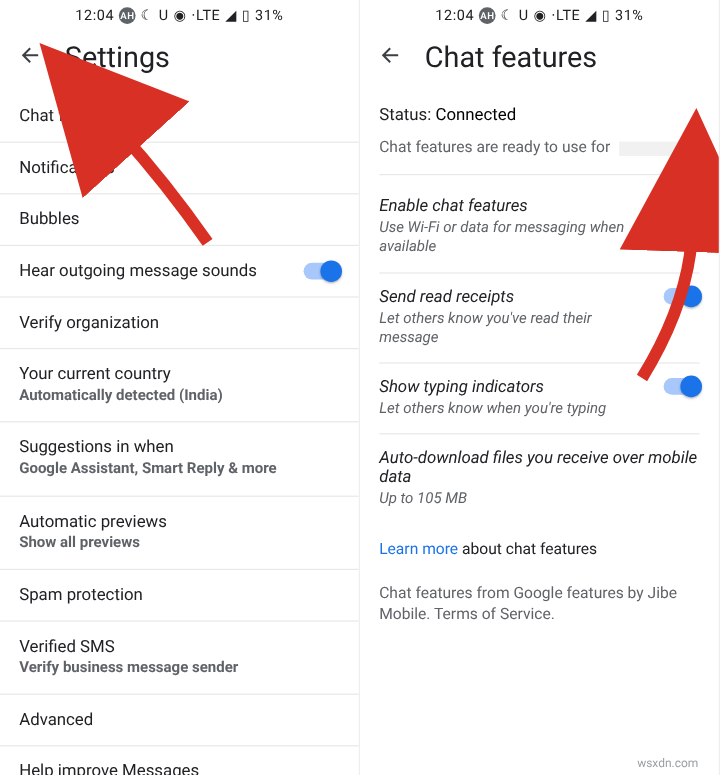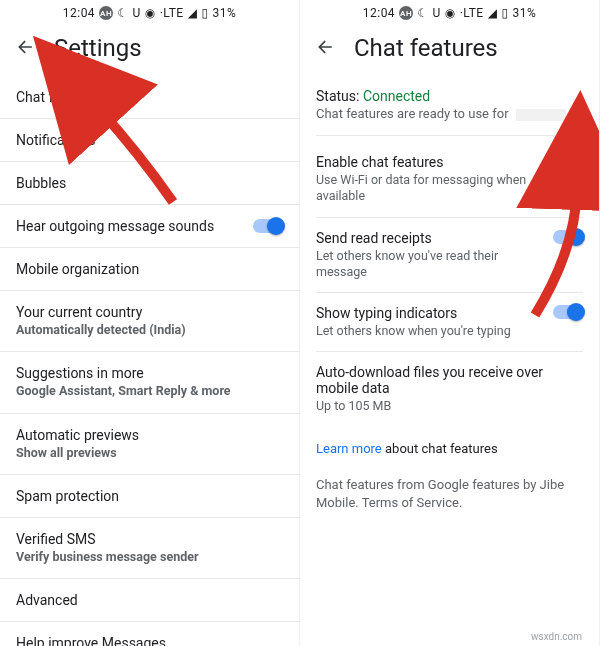--- a/index.html
+++ b/index.html
@@ -57,27 +57,27 @@
       background: #a8c7fa; position: relative; flex-shrink:0;
     }
     .toggle::after {
       content:""; position:absolute; width:18px; height:18px; border-radius:50%;
       background:#1a73e8; top:-2px; right:-2px;
       box-shadow:0 1px 2px rgba(0,0,0,0.3);
     }
     .content { padding: 8px 16px; }
     .status-block { padding: 4px 0 14px; border-bottom:1px solid #e8e8e8; margin-bottom:6px;}
     .status-line { font-size:14px; }
-    .status-line .connected { color: #15803d; }
-    .status-sub { font-size:13px; color:#5f6368; margin-top:2px; }
+    .status-line .connected { color: #000000; }
+    .status-sub { font-size:13px; color:#5f6368; margin-top:12px; }
     .redacted { display:inline-block; width:50px; height:12px; background:#f1f1f1; vertical-align:middle; margin-left:4px;}
     .cf-row {
       padding: 12px 0;
       border-bottom:1px solid #e8e8e8;
-      display:flex; align-items:flex-start; justify-content:space-between; gap:26px;
+      display:flex; align-items:flex-start; justify-content:space-between; gap:26px;font-style:italic;
     }
     .cf-row:last-of-type{border-bottom:none;}
     .cf-row .text { flex:1; }
     .cf-row .primary { font-size:14px; }
     .cf-row .secondary { font-size:12.5px; color:#5f6368; margin-top:2px; line-height:1.3;}
     .learn { font-size:13px; padding:14px 0 6px; }
     .learn a { color:#1a73e8; text-decoration:none; }
     .footer-note { font-size:13px; color:#5f6368; padding:14px 0; line-height:1.4;}
     
     .arrow {
@@ -133,32 +133,32 @@
         </div>
       </div>
       <div class="row">
         <div class="text">
           <div class="primary">Hear outgoing message sounds</div>
         </div>
         <div class="toggle"></div>
       </div>
       <div class="row">
         <div class="text">
-          <div class="primary">Mobile organization</div>
+          <div class="primary">Verify organization</div>
         </div>
       </div>
       <div class="row">
         <div class="text">
           <div class="primary">Your current country</div>
           <div class="secondary">Automatically detected (India)</div>
         </div>
       </div>
       <div class="row">
         <div class="text">
-          <div class="primary">Suggestions in more</div>
+          <div class="primary">Suggestions in when</div>
           <div class="secondary">Google Assistant, Smart Reply &amp; more</div>
         </div>
       </div>
       <div class="row">
         <div class="text">
           <div class="primary">Automatic previews</div>
           <div class="secondary">Show all previews</div>
         </div>
       </div>
       <div class="row">

